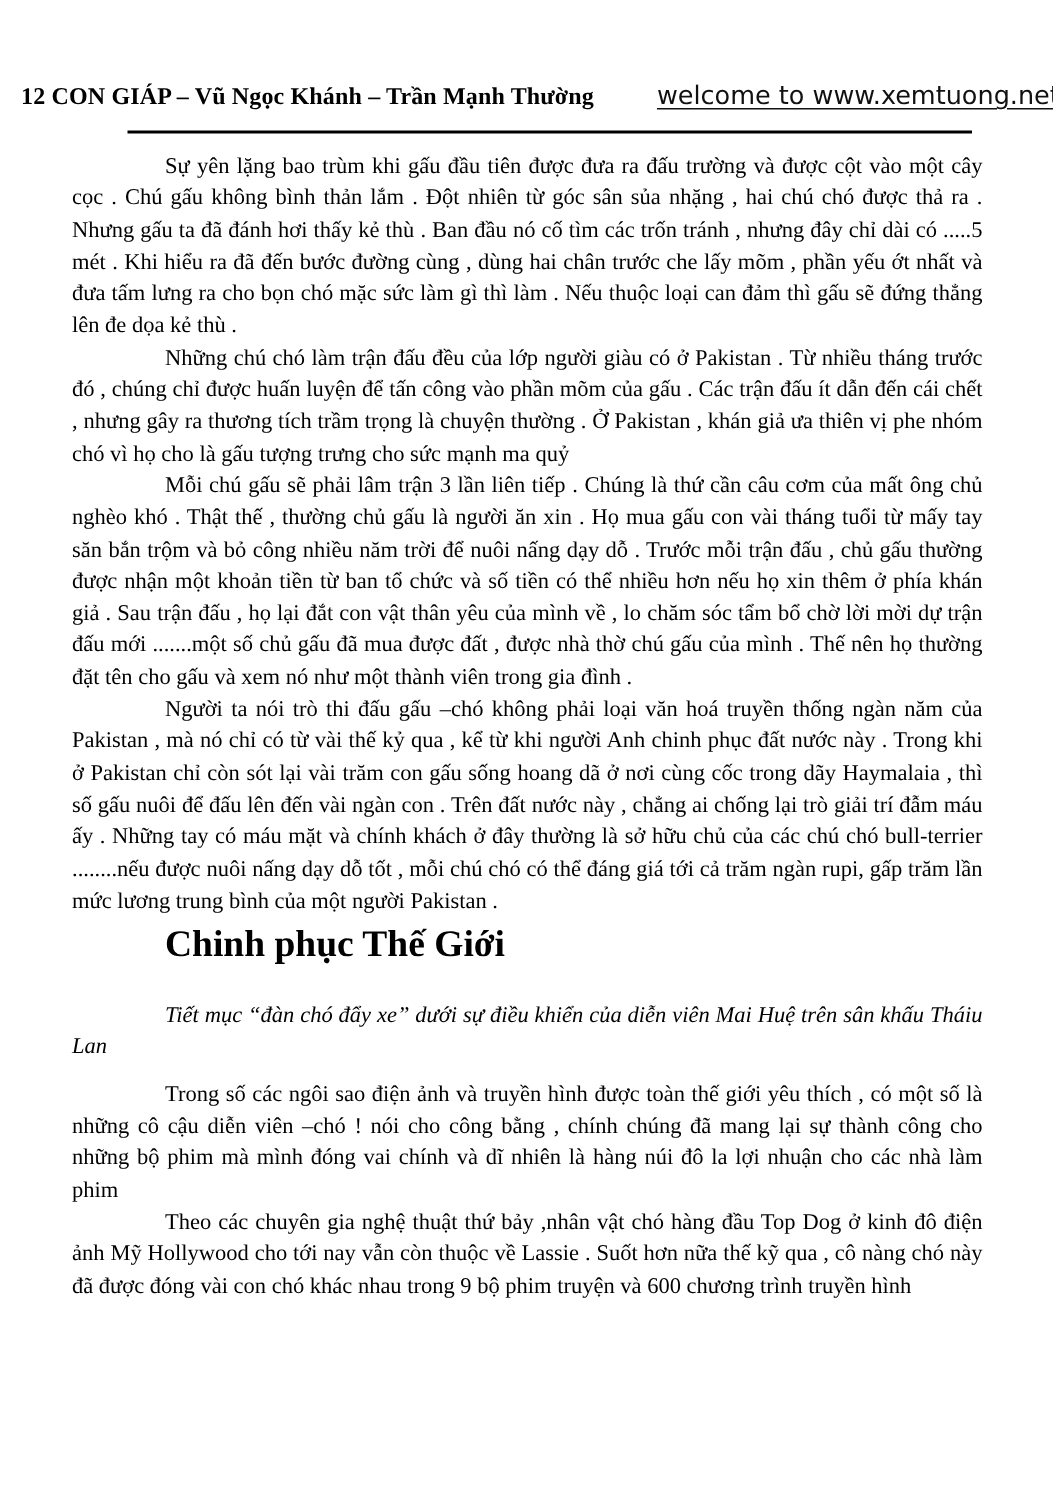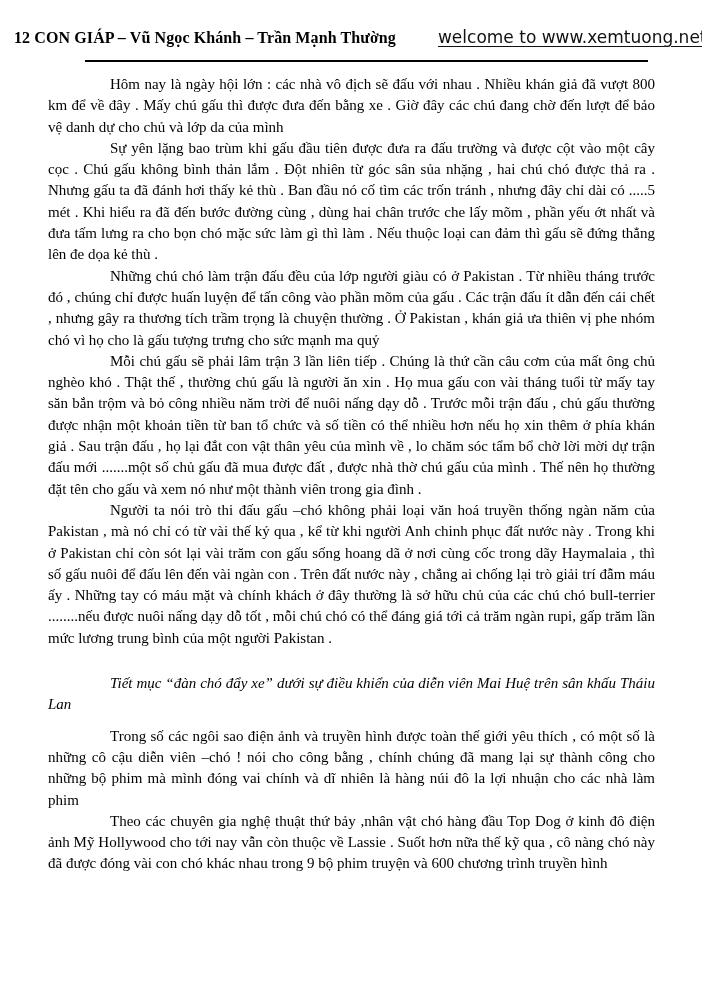--- a/index.html
+++ b/index.html
@@ -9,21 +9,21 @@
   }
   .page {
     position: relative;
     width: 702px;
     height: 994px;
     background: #ffffff;
     color: #000000;
     font-family: "Liberation Serif", serif;
     overflow: hidden;
     box-sizing: border-box;
-    padding-top: 27px;
+    padding-top: 54px;
   }
   
   .header {
     display: flex;
     align-items: baseline;
     padding: 0 22px 0 14px;
     white-space: nowrap;
   }
   .header .book-title {
     font-weight: bold;
@@ -89,32 +89,32 @@
   <div class="header">
     <span class="book-title">12 CON GIÁP – Vũ Ngọc Khánh – Trần Mạnh Thường</span>
     <a href="#" class="site-link">welcome to www.xemtuong.net</a>
 
   </div>
 
   <div class="header-rule"></div>
 
   <div class="content">
 
-    <p class="body-p">Hôm nay là ngày hội lớn : các nhà vô địch sẽ đấu với nhau . Nhiều khán giả đã vượt 800 km để về đây . Mấy chú gấu thì được đưa đến bằng xe . Giờ đây các chú đang chờ đến lượt để bảo vệ danh dự cho chủ và lớp da của mình</p>
 
     <p class="body-p">Sự yên lặng bao trùm khi gấu đầu tiên được đưa ra đấu trường và được cột vào một cây cọc . Chú gấu không bình thản lắm . Đột nhiên từ góc sân sủa nhặng , hai chú chó được thả ra . Nhưng gấu ta đã đánh hơi thấy kẻ thù . Ban đầu nó cố tìm các trốn tránh , nhưng đây chỉ dài có .....5 mét . Khi hiểu ra đã đến bước đường cùng , dùng hai chân trước che lấy mõm , phần yếu ớt nhất và đưa tấm lưng ra cho bọn chó mặc sức làm gì thì làm . Nếu thuộc loại can đảm thì gấu sẽ đứng thẳng lên đe dọa kẻ thù .</p>
 
     <p class="body-p">Những chú chó làm trận đấu đều của lớp người giàu có ở Pakistan . Từ nhiều tháng trước đó , chúng chỉ được huấn luyện để tấn công vào phần mõm của gấu . Các trận đấu ít dẫn đến cái chết , nhưng gây ra thương tích trầm trọng là chuyện thường . Ở Pakistan , khán giả ưa thiên vị phe nhóm chó vì họ cho là gấu tượng trưng cho sức mạnh ma quỷ</p>
 
     <p class="body-p">Mỗi chú gấu sẽ phải lâm trận 3 lần liên tiếp . Chúng là thứ cần câu cơm của mất ông chủ nghèo khó . Thật thế , thường chủ gấu là người ăn xin . Họ mua gấu con vài tháng tuổi từ mấy tay săn bắn trộm và bỏ công nhiều năm trời để nuôi nấng dạy dỗ . Trước mỗi trận đấu , chủ gấu thường được nhận một khoản tiền từ ban tổ chức và số tiền có thể nhiều hơn nếu họ xin thêm ở phía khán giả . Sau trận đấu , họ lại đắt con vật thân yêu của mình về , lo chăm sóc tẩm bổ chờ lời mời dự trận đấu mới .......một số chủ gấu đã mua được đất , được nhà thờ chú gấu của mình . Thế nên họ thường đặt tên cho gấu và xem nó như một thành viên trong gia đình .</p>
 
     <p class="body-p">Người ta nói trò thi đấu gấu –chó không phải loại văn hoá truyền thống ngàn năm của Pakistan , mà nó chỉ có từ vài thế kỷ qua , kể từ khi người Anh chinh phục đất nước này . Trong khi ở Pakistan chỉ còn sót lại vài trăm con gấu sống hoang dã ở nơi cùng cốc trong dãy Haymalaia , thì số gấu nuôi để đấu lên đến vài ngàn con . Trên đất nước này , chẳng ai chống lại trò giải trí đẫm máu ấy . Những tay có máu mặt và chính khách ở đây thường  là sở hữu chủ của các chú chó bull-terrier ........nếu được nuôi nấng dạy dỗ tốt , mỗi chú chó có thể đáng giá tới cả trăm ngàn rupi, gấp trăm lần mức lương trung bình của một người Pakistan .</p>
 
 
 
+    <h2 class="article-subtitle">Chinh phục Thế Giới</h2>
 
     <p class="caption">Tiết mục “đàn chó đẩy xe” dưới sự điều khiển của diễn viên Mai Huệ trên sân khấu Tháiu Lan</p>
 
     <p class="body-p spacer-above">Trong số các ngôi sao điện ảnh và truyền hình được toàn thế giới yêu thích , có một số là những cô cậu diễn viên –chó ! nói cho công bằng , chính chúng đã mang lại sự thành công cho những bộ phim mà mình đóng vai chính và dĩ nhiên là hàng núi đô la lợi nhuận cho các nhà làm phim</p>
 
     <p class="body-p">Theo các chuyên gia nghệ thuật thứ bảy ,nhân vật chó hàng đầu Top Dog ở kinh đô điện ảnh Mỹ Hollywood cho tới nay vẫn còn thuộc về Lassie . Suốt hơn nữa thế kỹ qua , cô nàng chó này đã được đóng vài con chó khác nhau trong 9 bộ phim truyện và 600 chương trình truyền hình</p>
 
   </div>
 
 </div>

